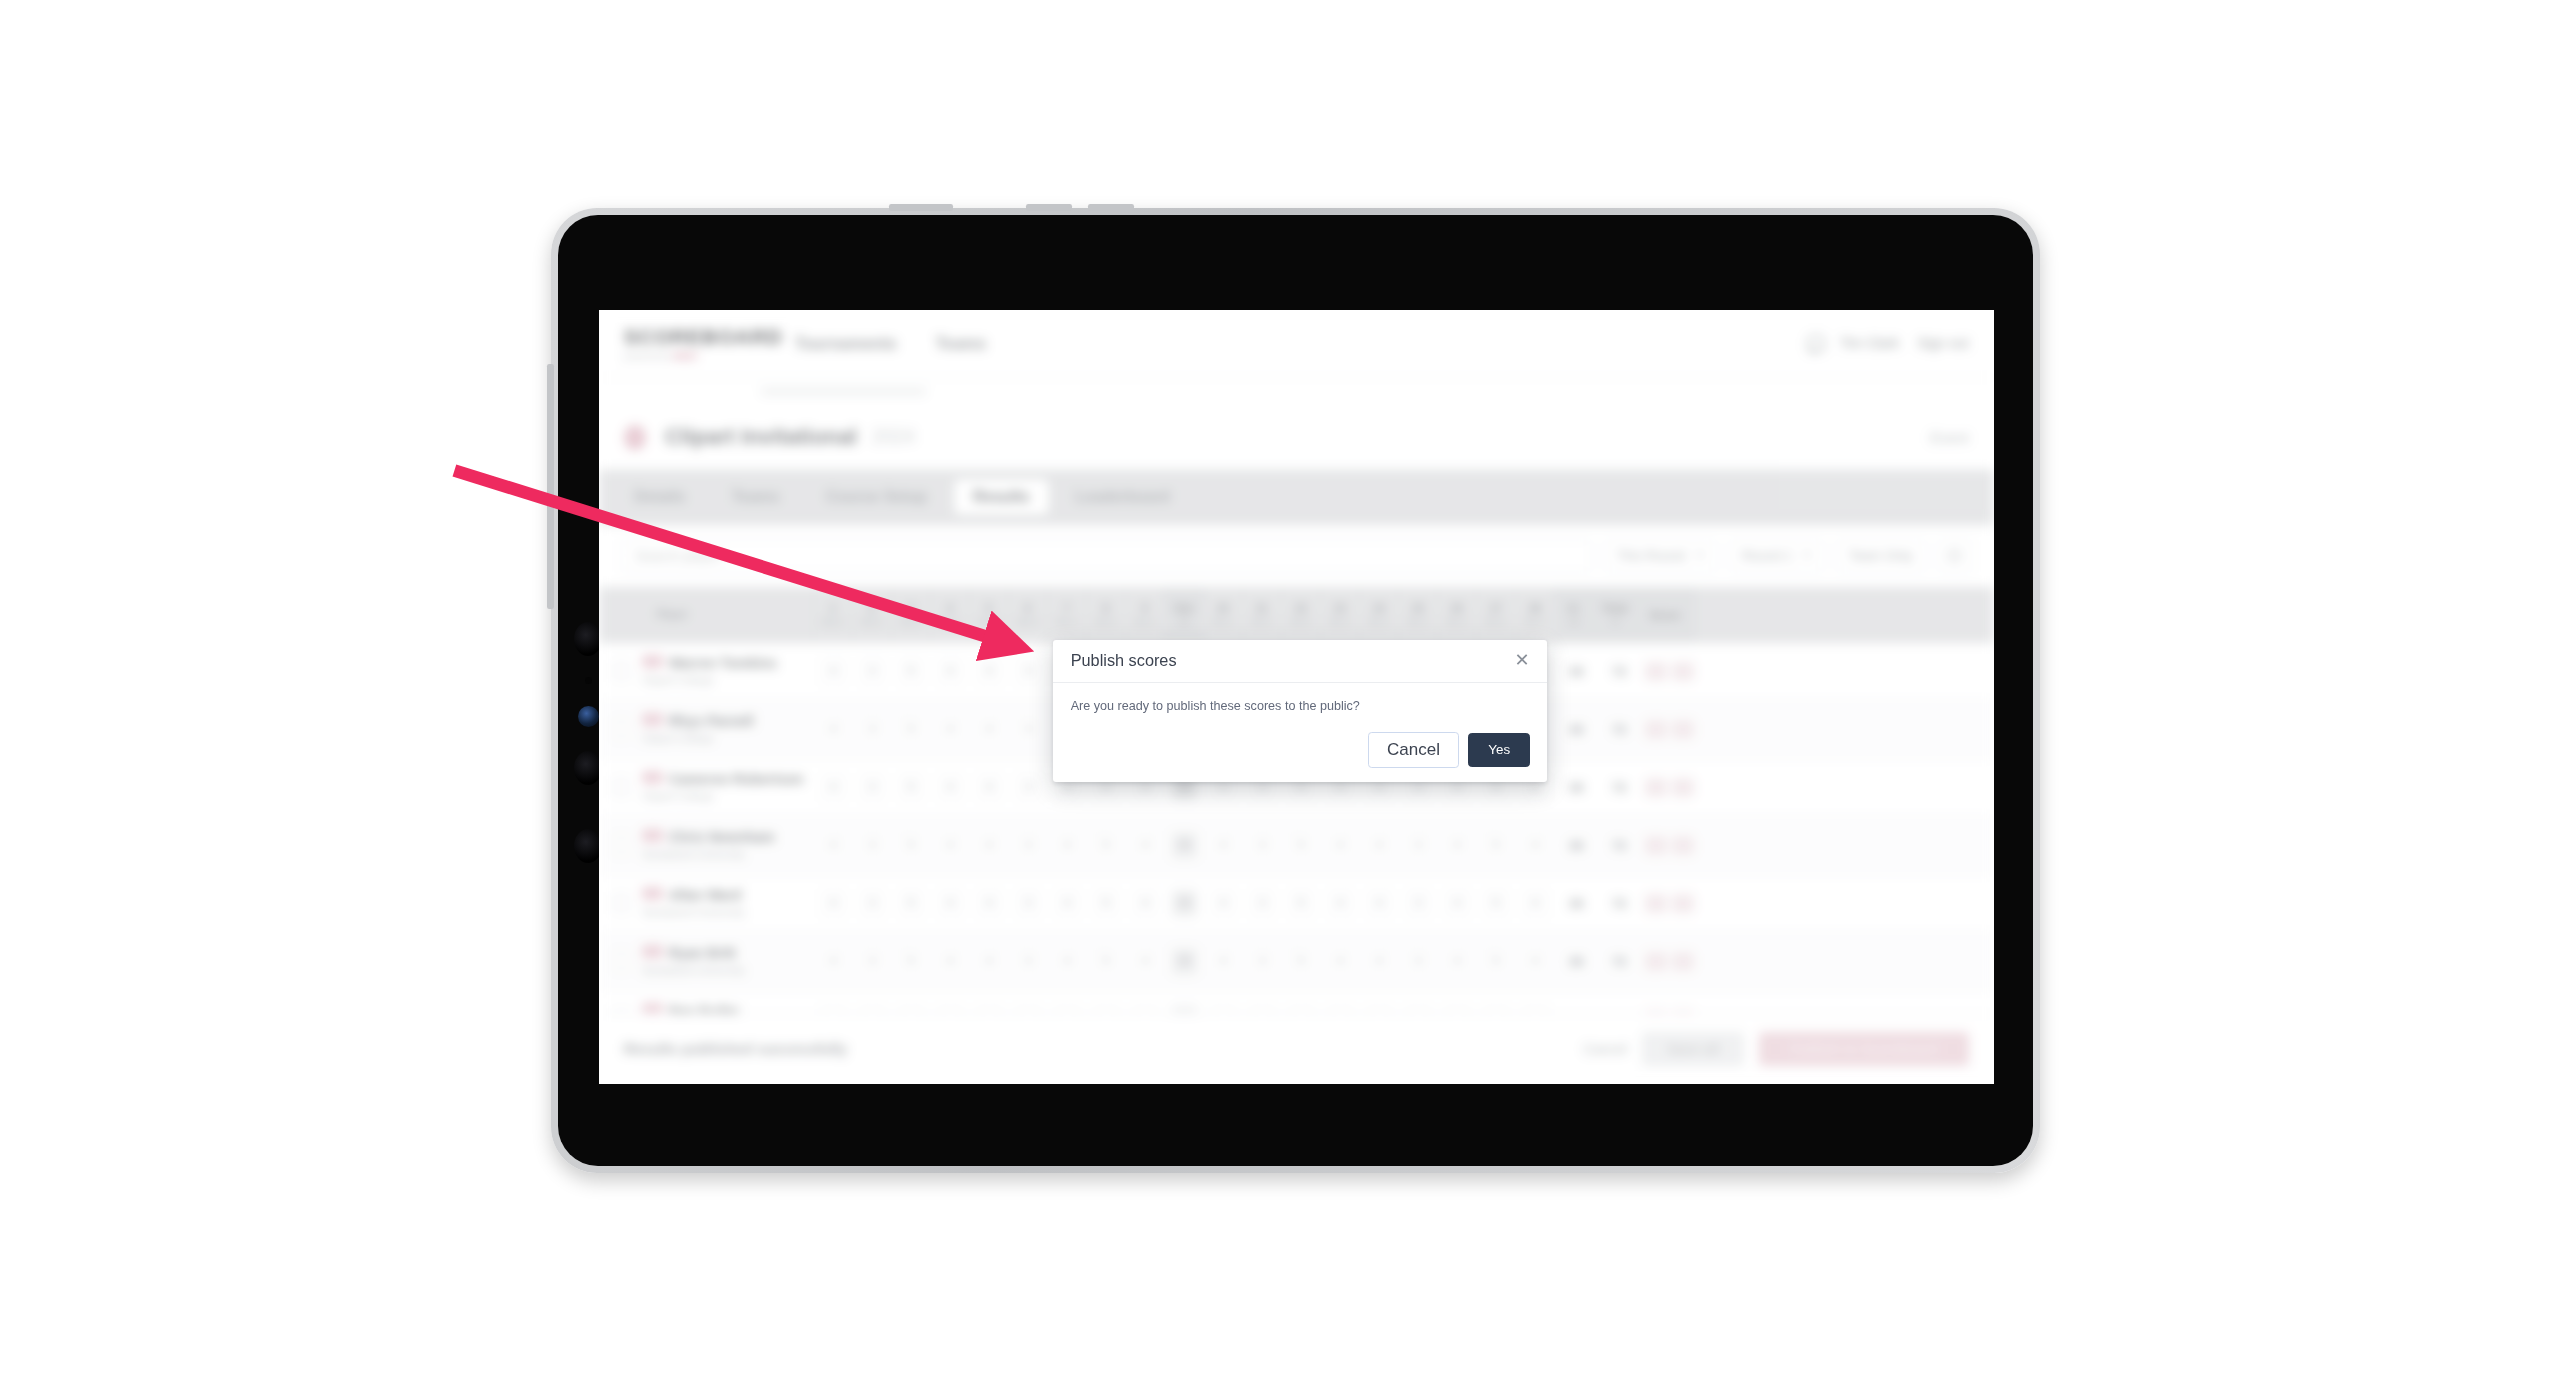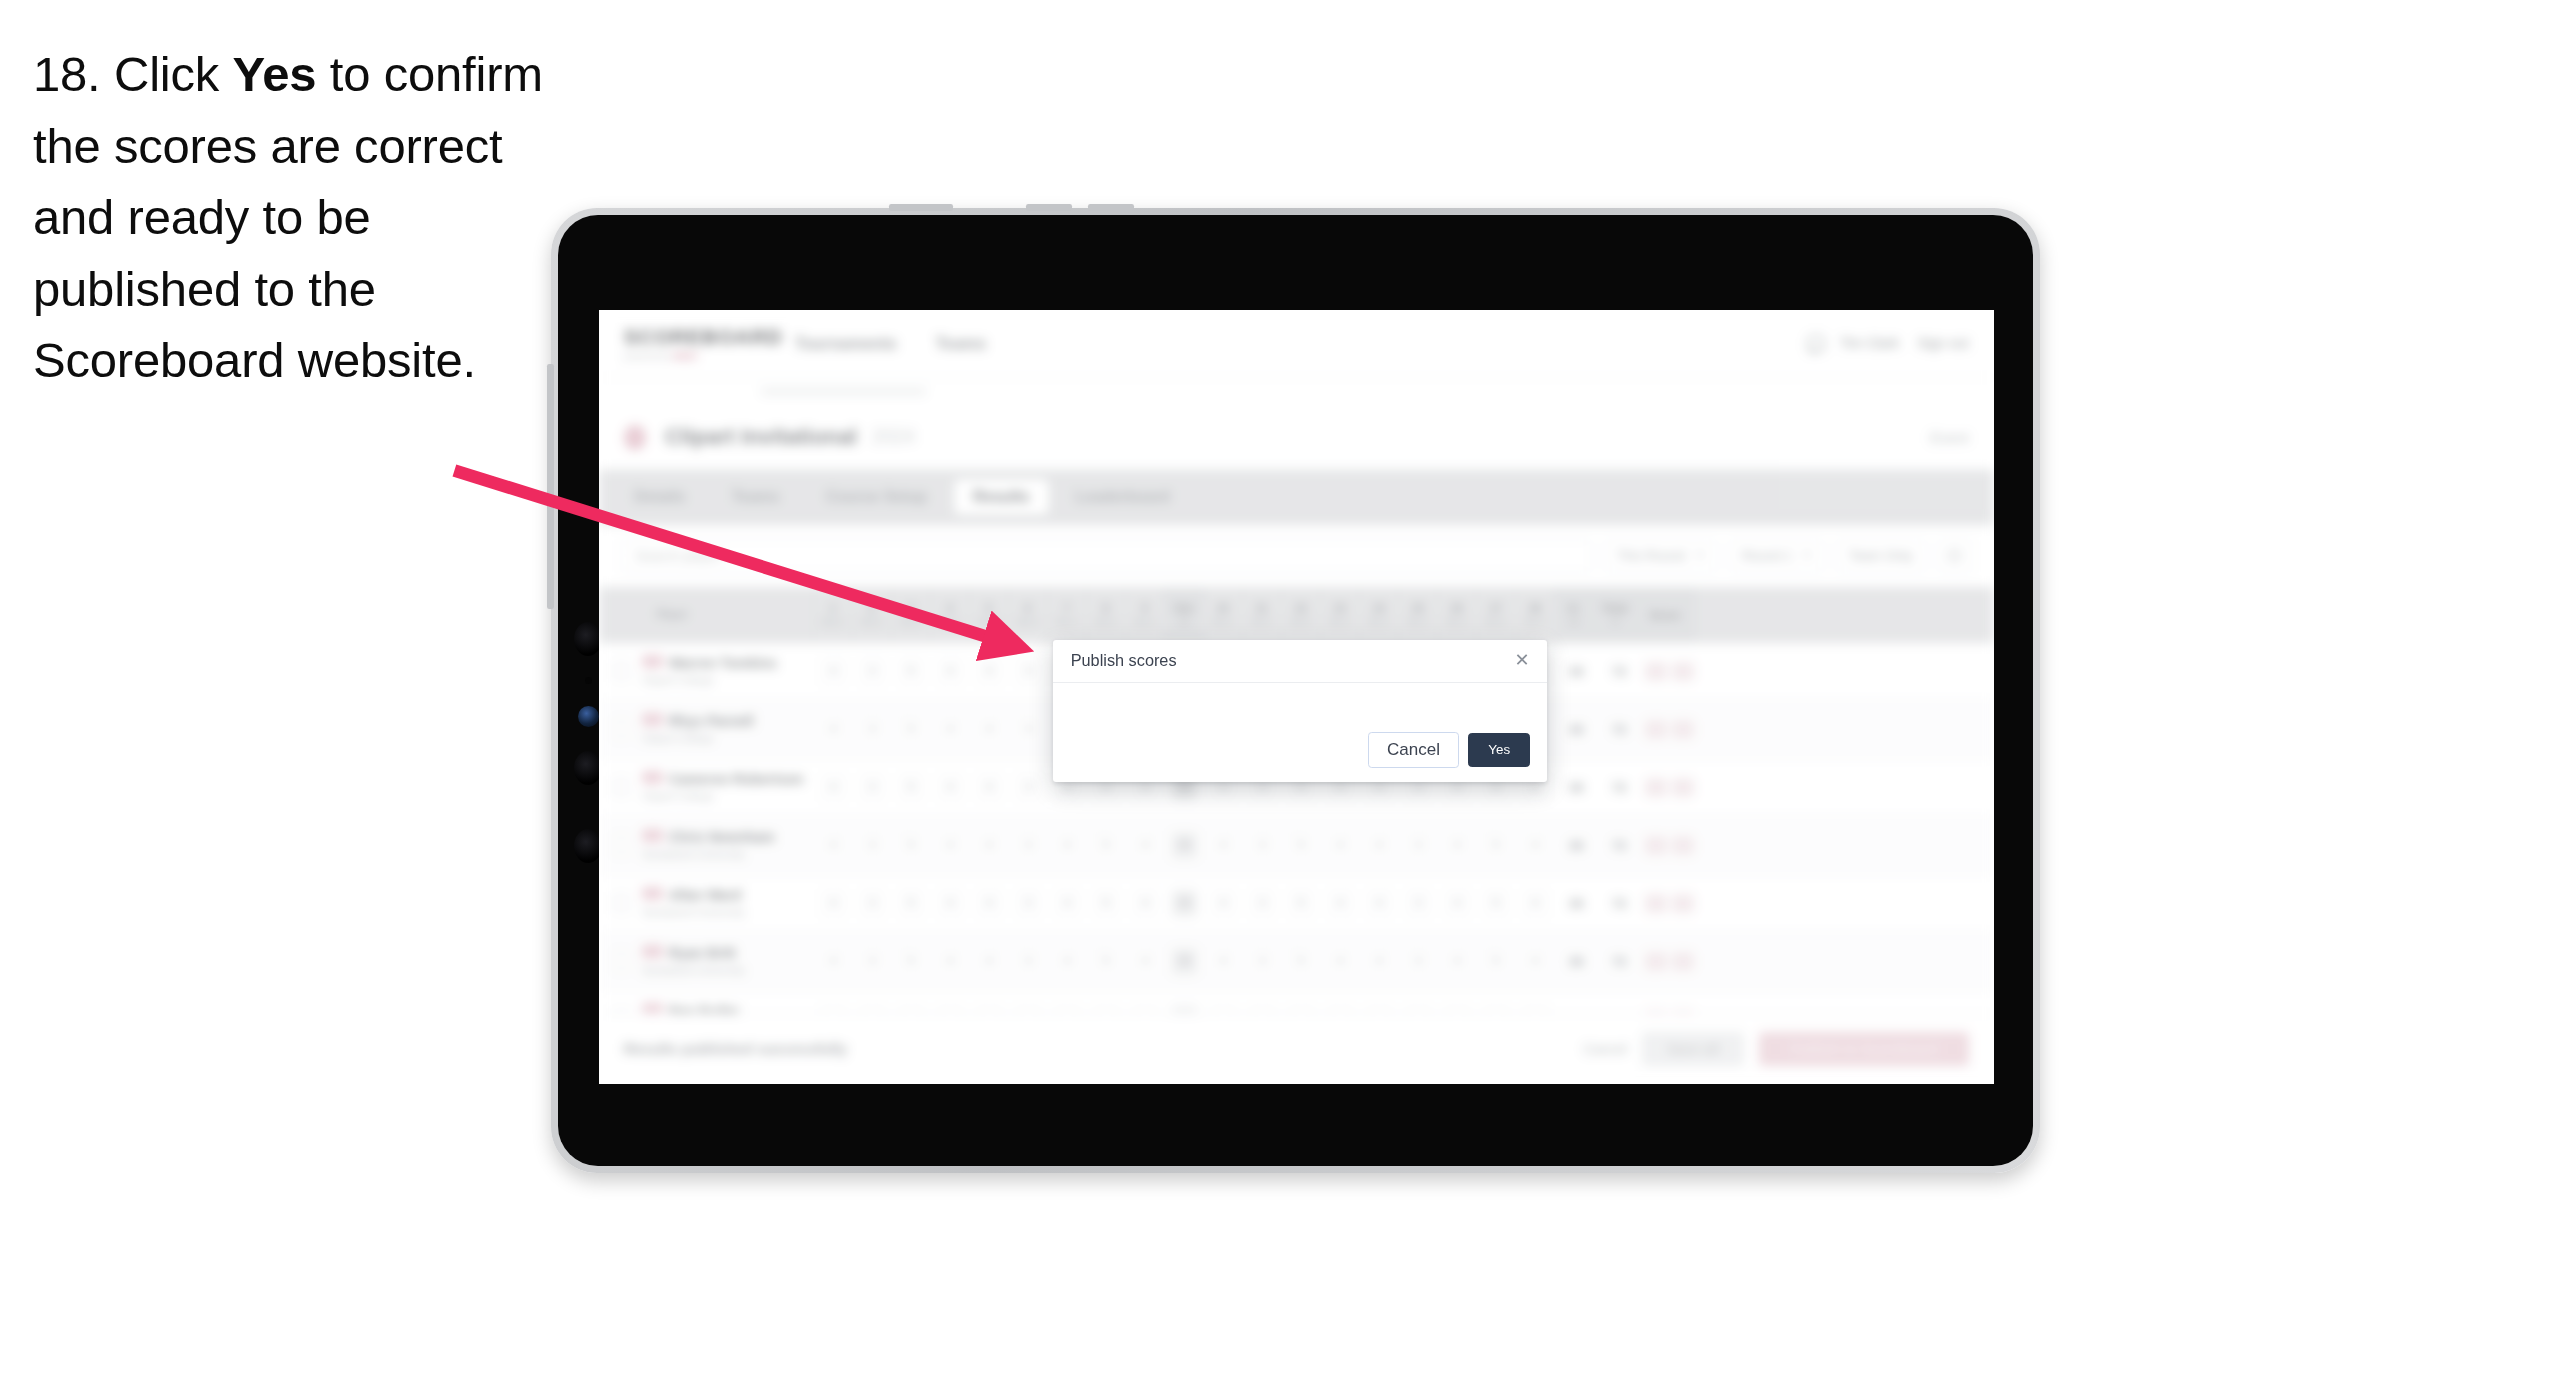--- a/index.html
+++ b/index.html
@@ -317,24 +317,20 @@
     border-radius: 3.7px;
     cursor: pointer;
     font-family: "Liberation Sans", sans-serif;
   }
 </style>
 </head>
 <body>
 
 <div id="stage">
 
-  <div class="instruction">
-    <span>18.</span>
-    <span>Click </span><b>Yes</b><span> to confirm the scores are correct and ready to be published to the Scoreboard website.</span>
-  </div>
 
   <div id="tablet">
     <div class="btn-top" id="btn-power"></div>
     <div class="btn-top" id="btn-vol-a"></div>
     <div class="btn-top" id="btn-vol-b"></div>
     <div id="btn-left-rail"></div>
 
     <div id="tablet-black">
       <div class="sensor" id="cam-1"></div>
       <div class="sensor" id="cam-dot"></div>
@@ -981,20 +977,21 @@
               <div id="act-publish">Publish to Scoreboard</div>
             </div>
           </div>
         </div>
 
         <div id="modal">
           <div id="modal-head">
             <div id="modal-title">Publish scores</div>
             <div id="modal-close">✕</div>
           </div>
+          <div id="modal-body">Are you ready to publish these scores to the public?</div>
           <div id="modal-actions">
             <button id="cancel-button">Cancel</button>
             <button id="yes-button">Yes</button>
           </div>
         </div>
 
       </div>
     </div>
   </div>
 

